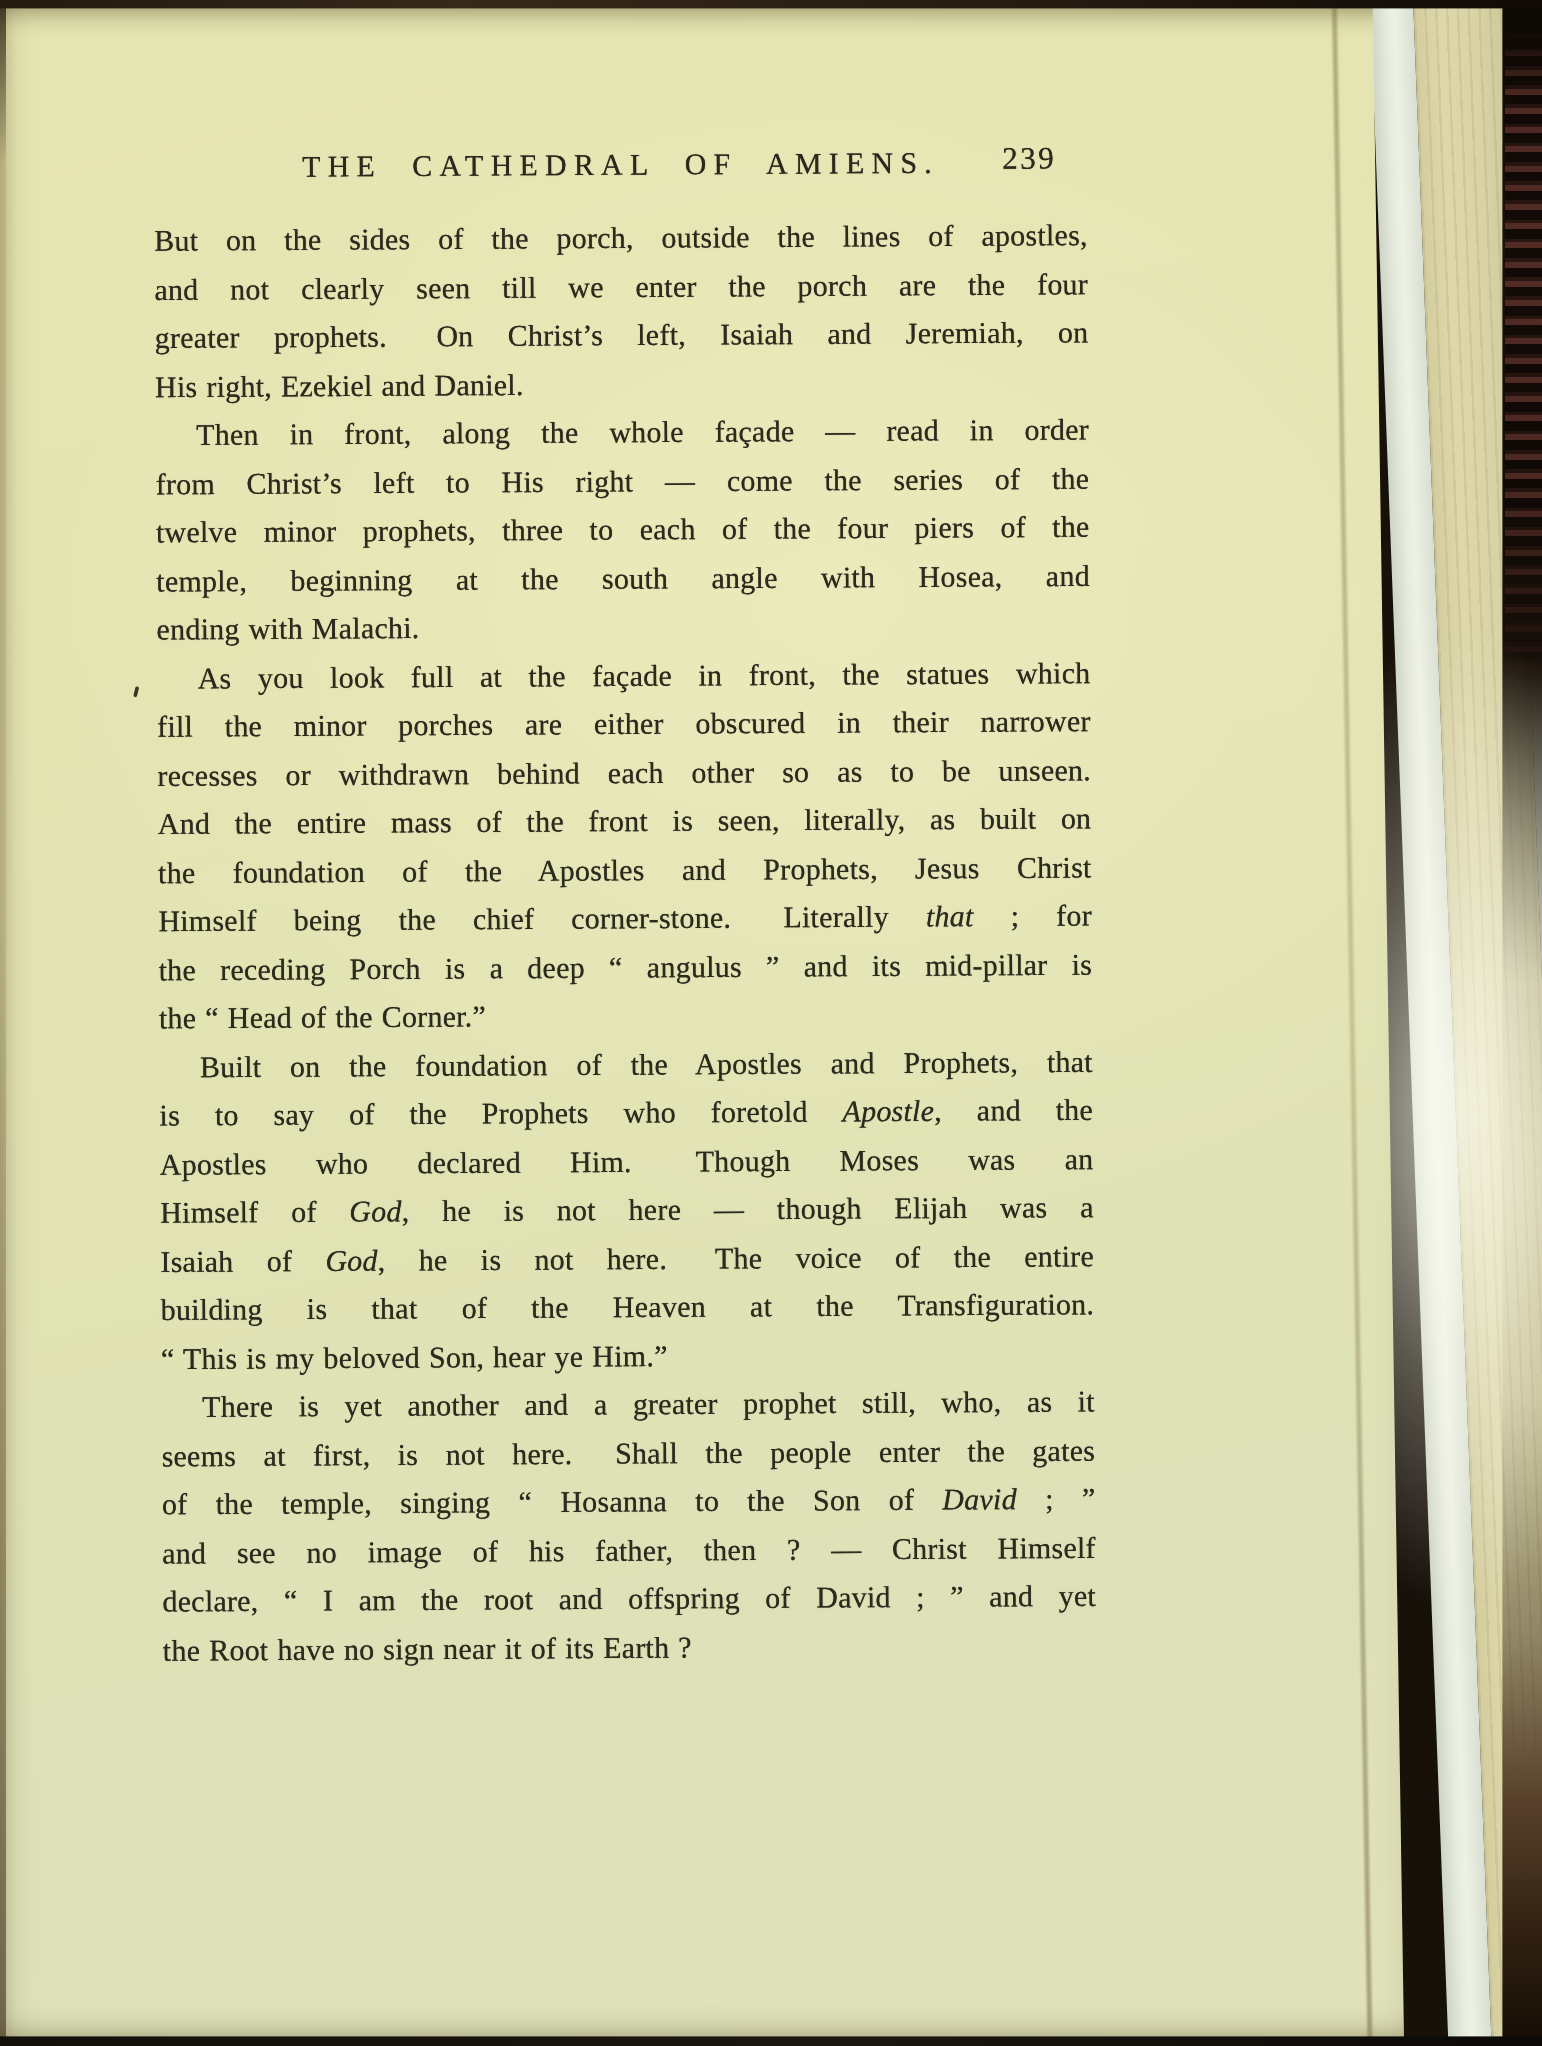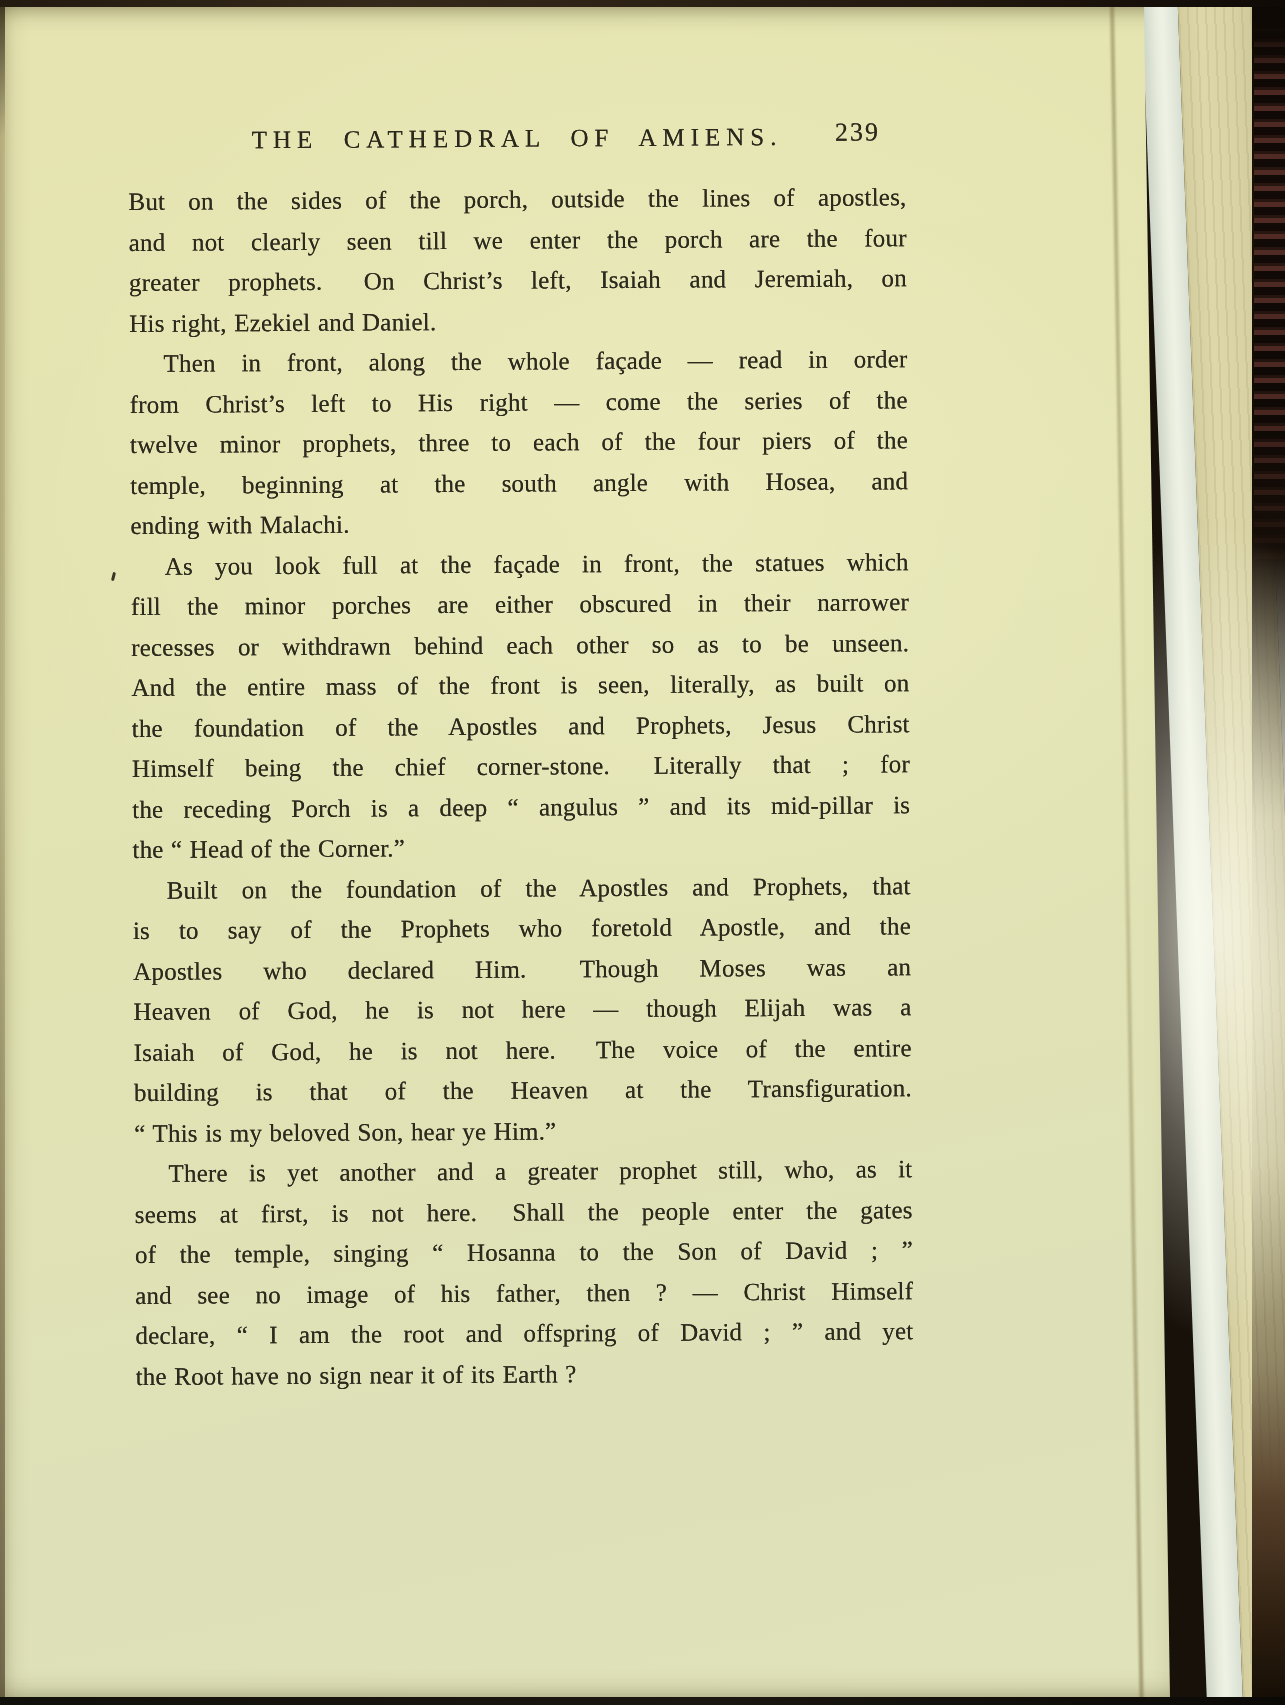--- a/index.html
+++ b/index.html
@@ -163,21 +163,21 @@
   .line {
     text-align: justify;
     text-align-last: justify;
     -moz-text-align-last: justify;
   }
   .line.nj {
     text-align-last: left;
     -moz-text-align-last: left;
   }
   .line.ind { text-indent: 34px; }
-  .it { }
+  .it { font-style: italic; }
   
   .left-edge {
     position: absolute;
     left: 0; top: 0;
     width: 5px; height: 100%;
     z-index: 8;
     background: linear-gradient(180deg,
       rgba(40,30,15,0.80) 0%, rgba(150,130,80,0.25) 8%,
       rgba(120,100,60,0.15) 45%, rgba(90,70,40,0.45) 75%,
       rgba(60,45,25,0.60) 100%);
@@ -233,21 +233,21 @@
           <div class="line"><span>fill the minor porches are either obscured in their narrower</span></div>
           <div class="line"><span>recesses or withdrawn behind each other so as to be unseen.</span></div>
           <div class="line"><span>And the entire mass of the front is seen, literally, as built on</span></div>
           <div class="line"><span>the foundation of the Apostles and Prophets, Jesus Christ</span></div>
           <div class="line"><span>Himself being the chief corner-stone.  Literally </span><span class="it">that</span><span> ; for</span></div>
           <div class="line"><span>the receding Porch is a deep “ angulus ” and its mid-pillar is</span></div>
           <div class="line nj"><span>the “ Head of the Corner.”</span></div>
           <div class="line ind"><span>Built on the foundation of the Apostles and Prophets, that</span></div>
           <div class="line"><span>is to say of the Prophets who foretold </span><span class="it">Apostle</span><span>, and the</span></div>
           <div class="line"><span>Apostles who declared Him.  Though Moses was an</span></div>
-          <div class="line"><span>Heaven of </span><span class="it">God</span><span>, he is not here — though Elijah was a</span></div>
+          <div class="line"><span>Himself of </span><span class="it">God</span><span>, he is not here — though Elijah was a</span></div>
           <div class="line"><span>Isaiah of </span><span class="it">God</span><span>, he is not here.  The voice of the entire</span></div>
           <div class="line"><span>building is that of the Heaven at the Transfiguration.</span></div>
           <div class="line nj"><span>“ This is my beloved Son, hear ye Him.”</span></div>
           <div class="line ind"><span>There is yet another and a greater prophet still, who, as it</span></div>
           <div class="line"><span>seems at first, is not here.  Shall the people enter the gates</span></div>
           <div class="line"><span>of the temple, singing “ Hosanna to the Son of </span><span class="it">David</span><span> ; ”</span></div>
           <div class="line"><span>and see no image of his father, then ? — Christ Himself</span></div>
           <div class="line"><span>declare, “ I am the root and offspring of David ; ” and yet</span></div>
           <div class="line nj"><span>the Root have no sign near it of its Earth ?</span></div>
         </div>

